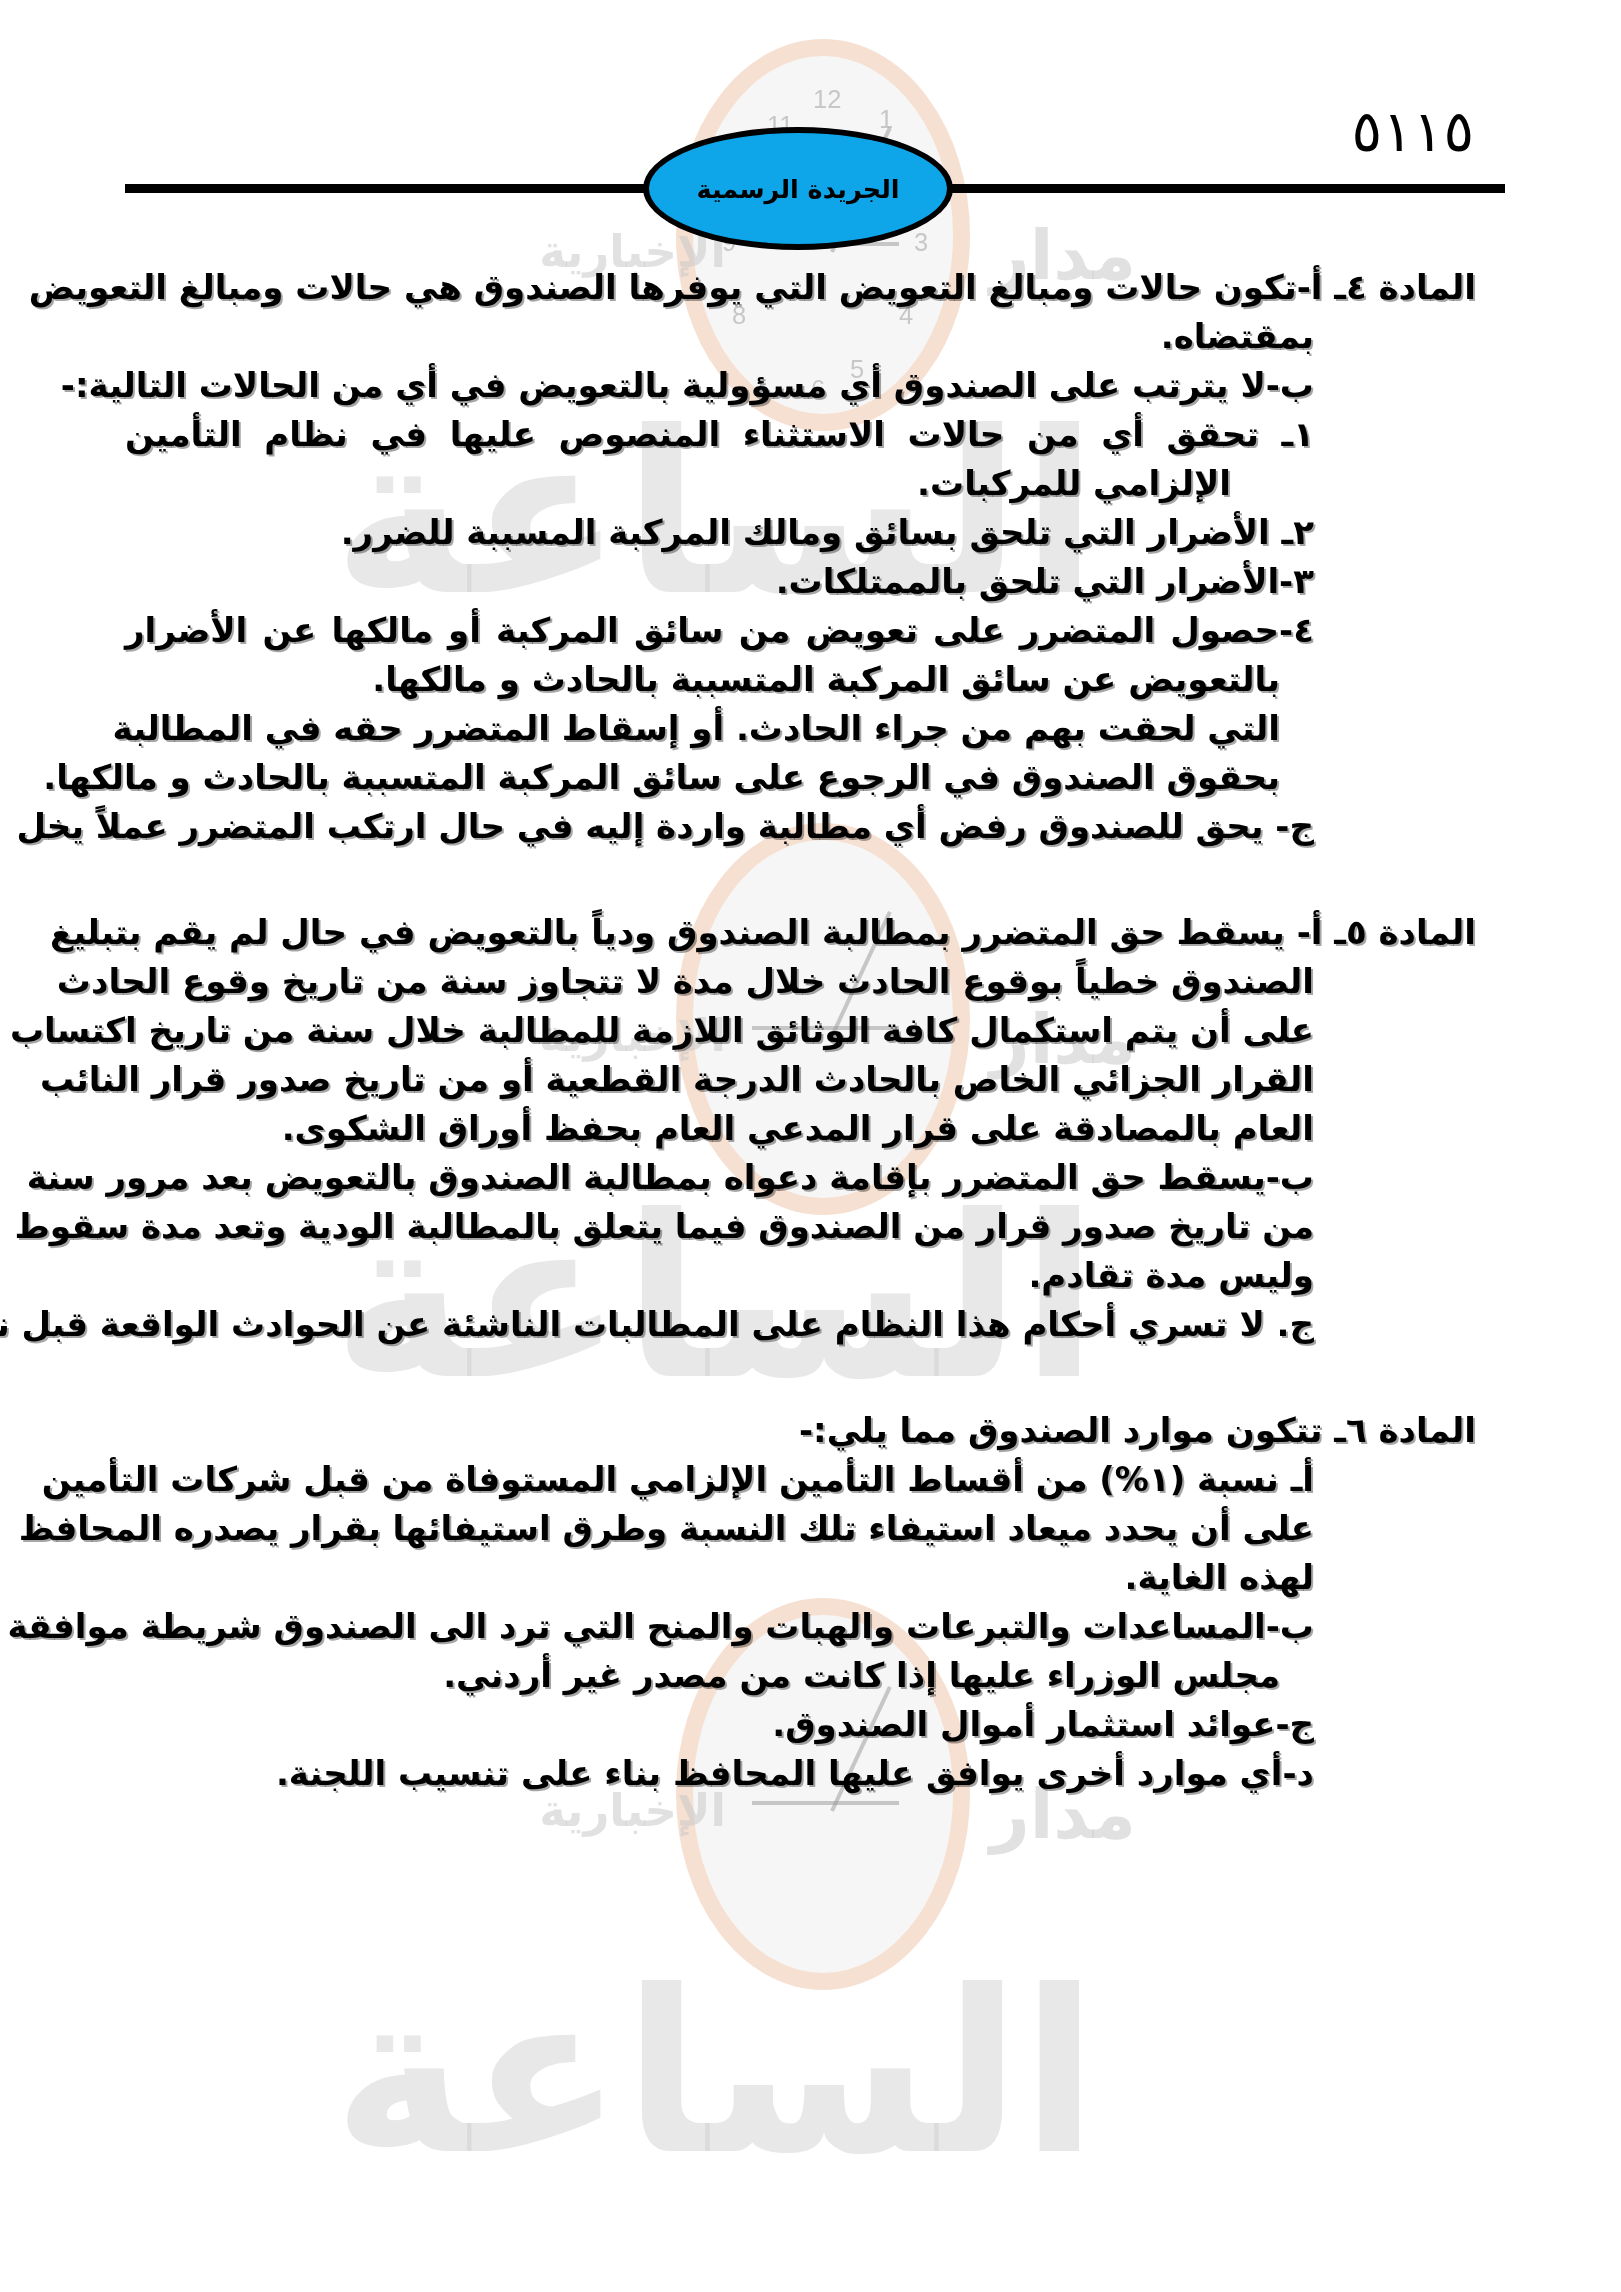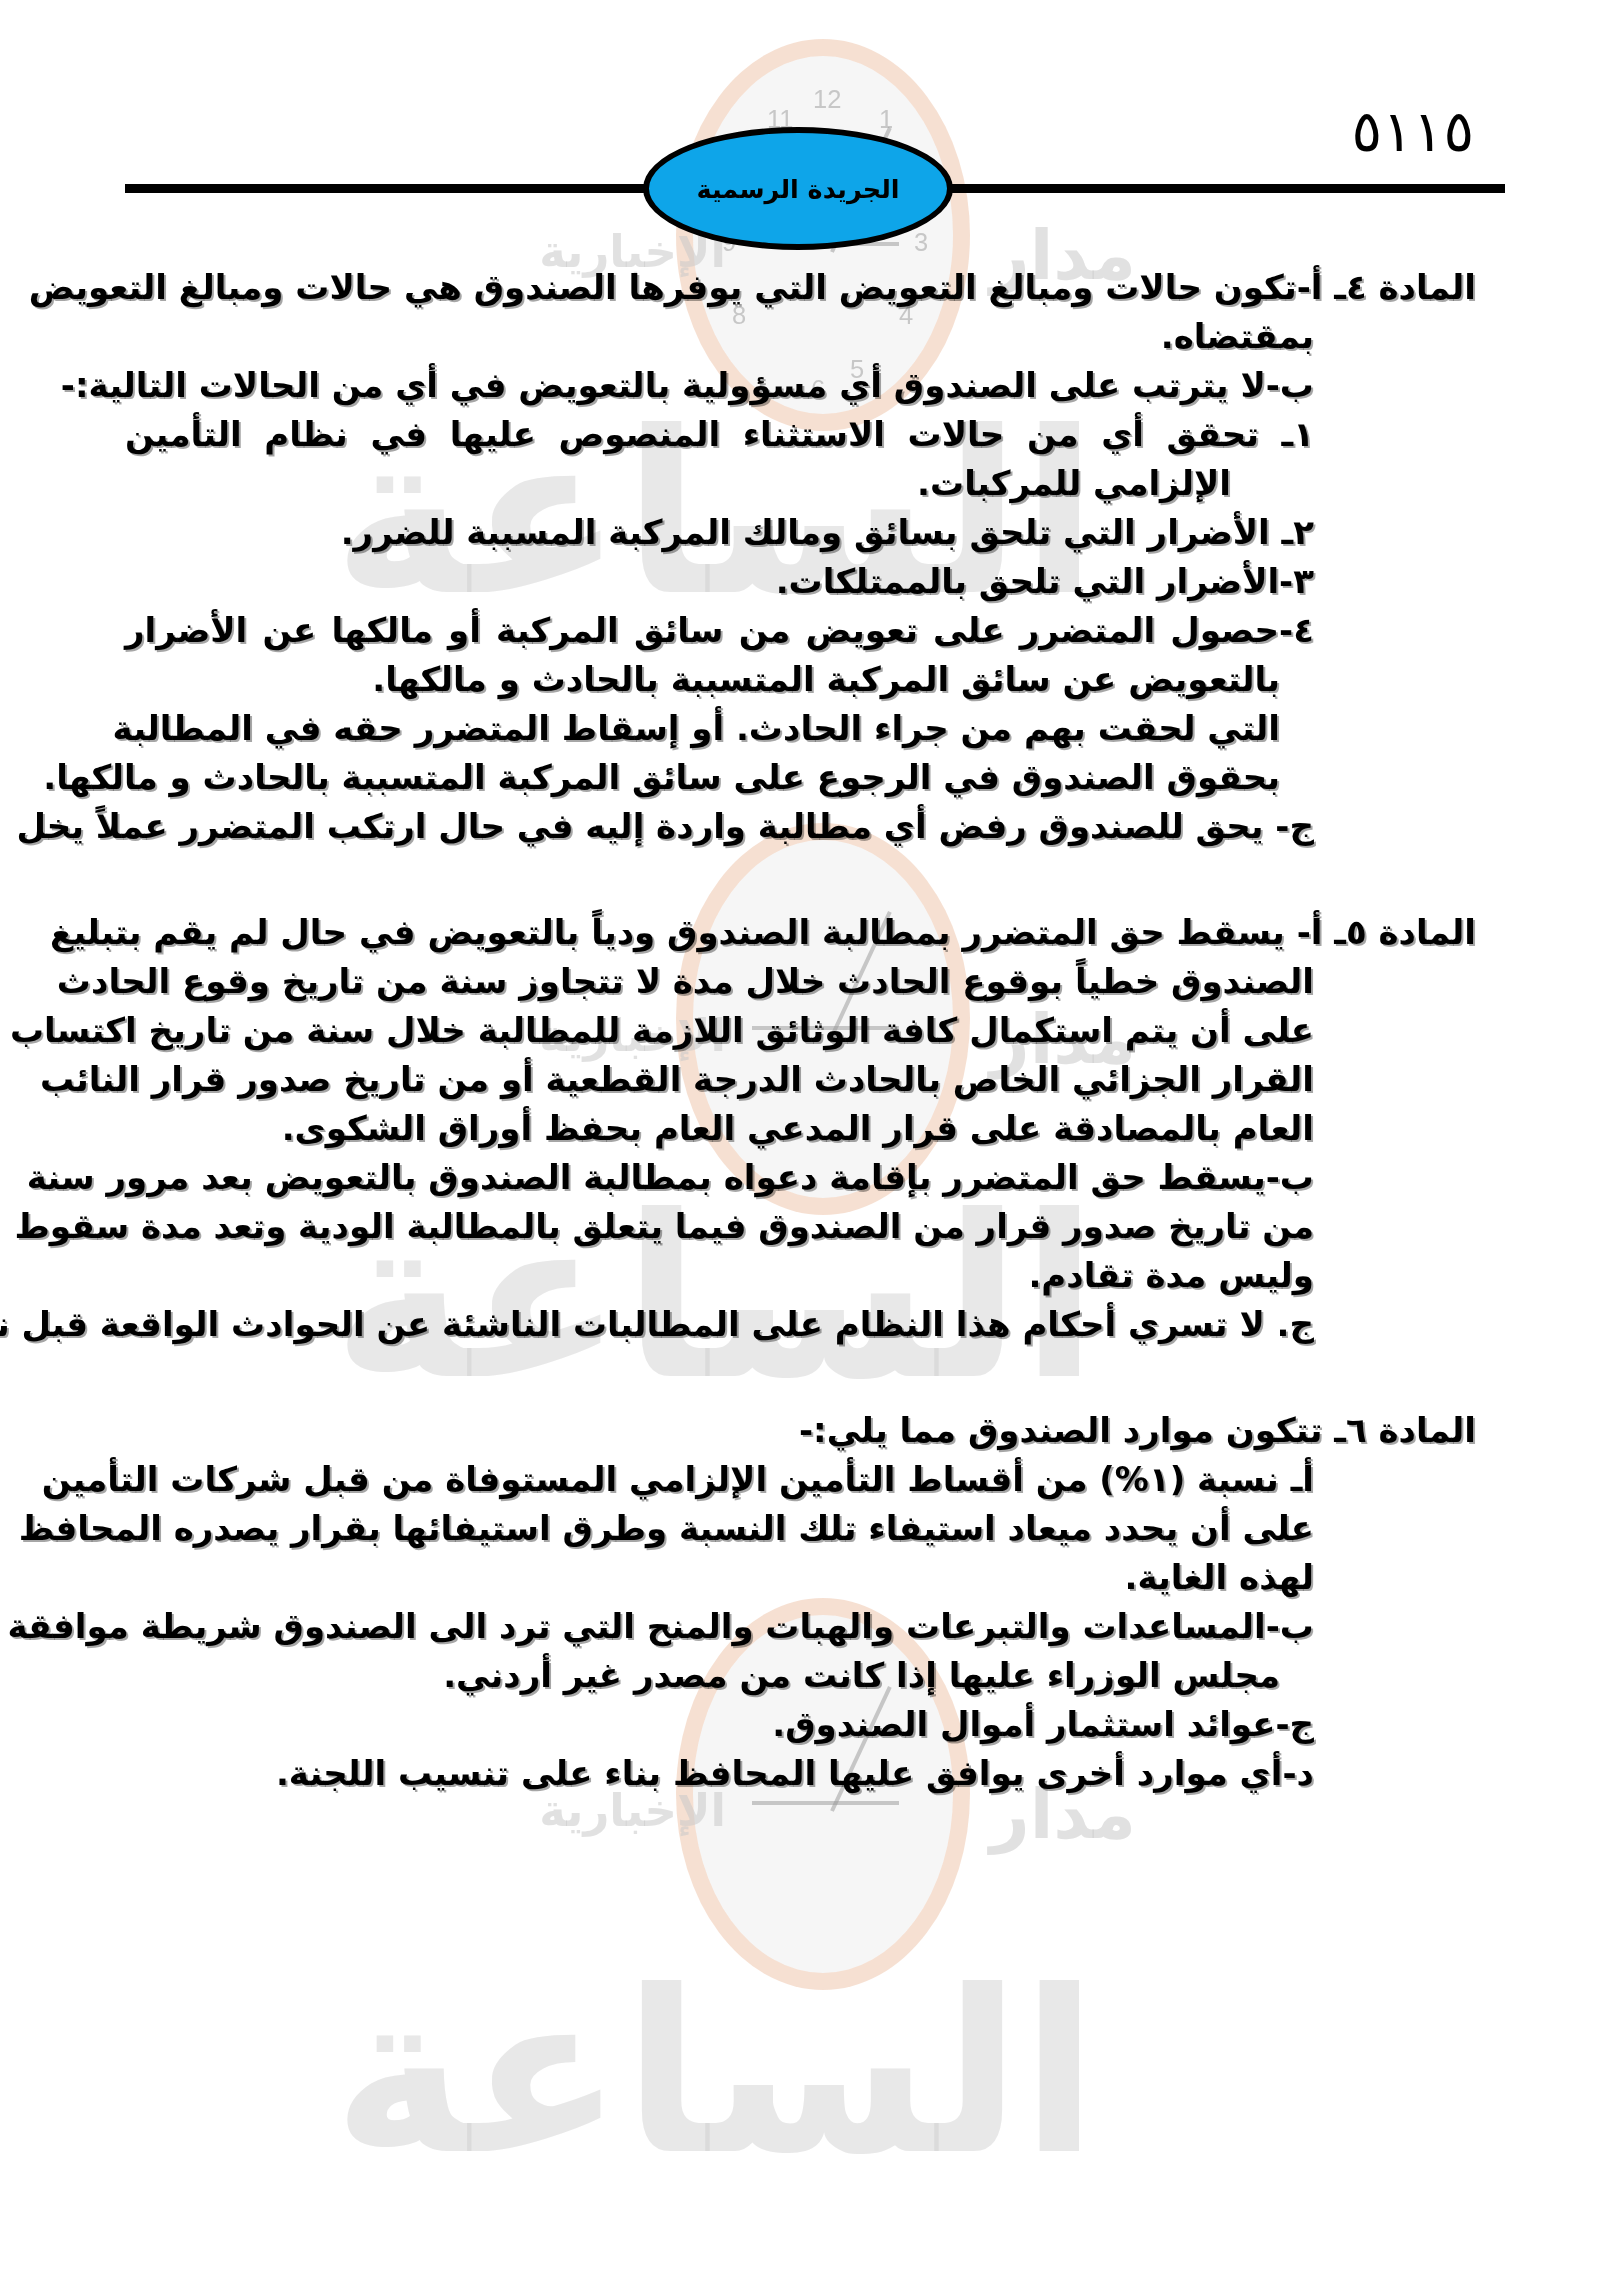--- a/index.html
+++ b/index.html
@@ -154,21 +154,21 @@
     <span class="wm-clock-num" style="left:120px;top:29px">12</span>
     <span class="wm-clock-num" style="left:186px;top:49px">1</span>
     <span class="wm-clock-num" style="left:216px;top:103px">2</span>
     <span class="wm-clock-num" style="left:221px;top:172px">3</span>
     <span class="wm-clock-num" style="left:206px;top:245px">4</span>
     <span class="wm-clock-num" style="left:157px;top:299px">5</span>
     <span class="wm-clock-num" style="left:118px;top:319px">6</span>
     <span class="wm-clock-num" style="left:39px;top:245px">8</span>
     <span class="wm-clock-num" style="left:29px;top:172px">9</span>
     <span class="wm-clock-num" style="left:34px;top:103px">10</span>
-    <span class="wm-clock-num" style="left:74px;top:49px">11</span>
+    <span class="wm-clock-num" style="left:74px;top:55px">11</span>
     <div class="wm-hand-h"></div>
     <div class="wm-hand-m"></div>
   </div>
   <span class="wm-text-small" style="left:-9.8px;top:186px">الإخبارية</span>
   <span class="wm-text-small" style="left:441px;top:176px;font-size:69px">مدار</span>
   <div class="wm-text-big">الساعة</div>
 </div>
 
 <div class="watermark" style="top:823px;">
   <div class="wm-clock">

